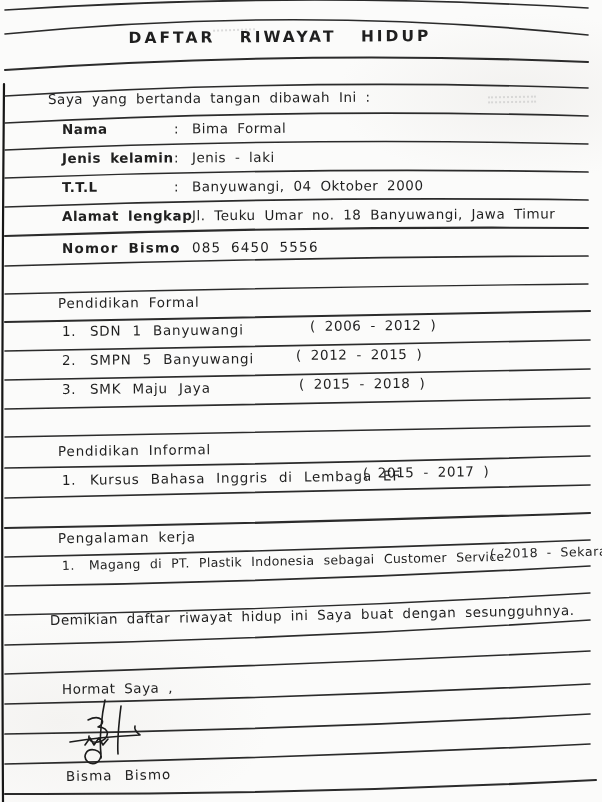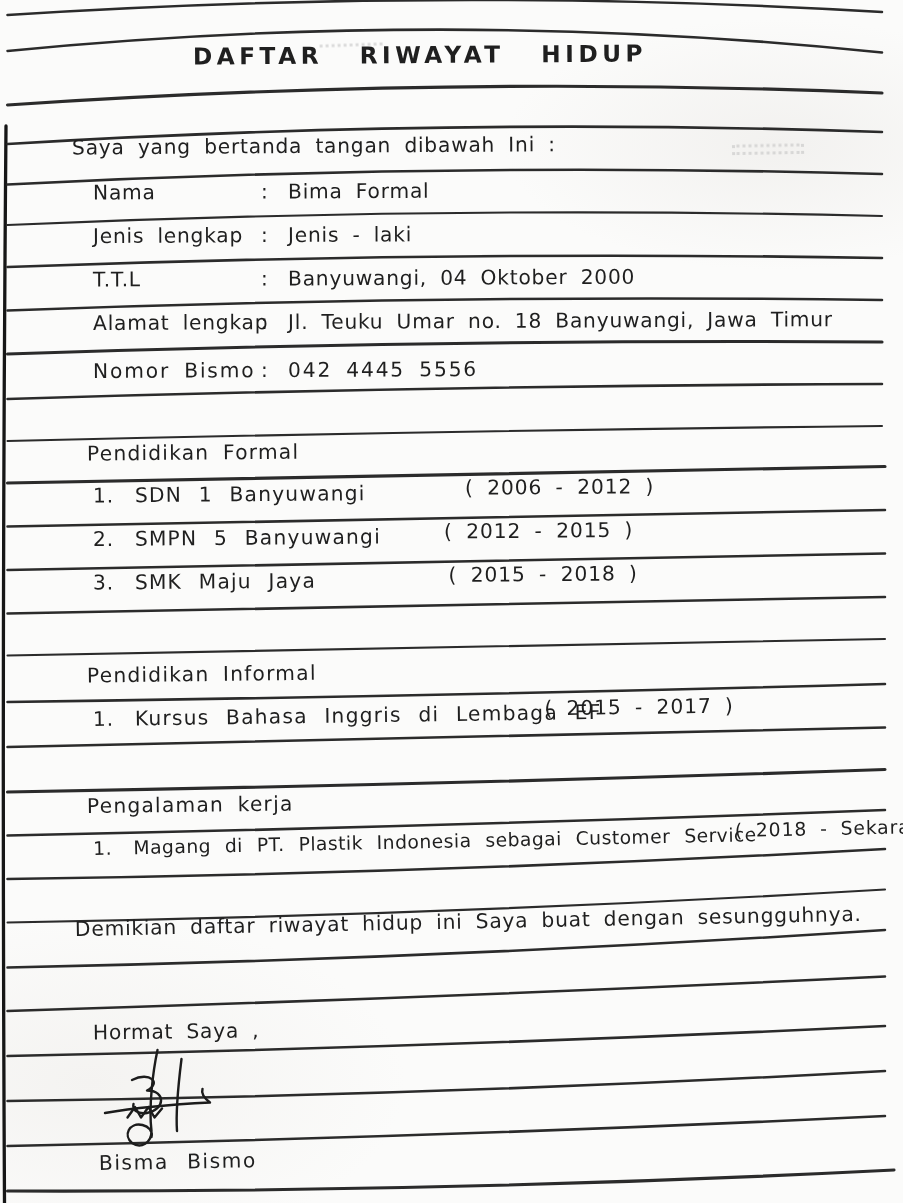--- a/index.html
+++ b/index.html
@@ -21,21 +21,21 @@
   svg.lines path.thick{stroke-width:2.1;}
   svg.lines path.thin{stroke-width:1.4;}
   svg.lines path.edge{stroke:#161616;stroke-width:2.2;}
 
   .row{position:absolute;white-space:nowrap;font-size:13.5px;letter-spacing:.5px;word-spacing:4px;transform-origin:left center;}
   .title{
     position:absolute;top:28px;left:0;width:560px;text-align:center;
     font-size:15.5px;font-weight:bold;letter-spacing:3px;word-spacing:16px;
     transform:rotate(-0.4deg);
   }
-  .info-label{display:inline-block;width:112px;}
+  .info-label{display:inline-block;width:112px;font-weight:bold;}
   .info-sep{display:inline-block;width:18px;}
   .item-num{display:inline-block;}
   .item-text{margin-left:14px;letter-spacing:.8px;word-spacing:6px;}
   .years{position:absolute;top:-3px;letter-spacing:.6px;}
   .heading{letter-spacing:.8px;}
   .work-item{font-size:12.5px;}
   svg.signature{position:absolute;left:58px;top:696px;width:92px;height:74px;}
   svg.signature path{fill:none;stroke:#1c1c1c;stroke-width:1.6;stroke-linecap:round;stroke-linejoin:round;}
   .smudge{position:absolute;opacity:.5;filter:blur(.5px);}
   .smudge i{display:block;border-top:2px dotted #bdbdbd;width:100%;margin-top:3px;}
@@ -86,30 +86,30 @@
     </div>
 
   <div class="title">DAFTAR RIWAYAT HIDUP</div>
 
   <div class="row" style="left:48px;top:91px;transform:rotate(-0.4deg);">Saya yang bertanda tangan dibawah Ini :</div>
 
   <div class="row" style="left:62px;top:121px;transform:rotate(-0.3deg);">
     <span class="info-label">Nama</span><span class="info-sep">:</span><span class="info-value">Bima Formal</span>
   </div>
   <div class="row" style="left:62px;top:150px;transform:rotate(-0.3deg);">
-    <span class="info-label">Jenis lengkap</span><span class="info-sep">:</span><span class="info-value">Jenis - laki</span>
+    <span class="info-label">Jenis kelamin</span><span class="info-sep">:</span><span class="info-value">Jenis - laki</span>
   </div>
   <div class="row" style="left:62px;top:179px;transform:rotate(-0.3deg);">
     <span class="info-label">T.T.L</span><span class="info-sep">:</span><span class="info-value">Banyuwangi,  04 Oktober 2000</span>
   </div>
   <div class="row" style="left:62px;top:208px;transform:rotate(-0.3deg);">
     <span class="info-label">Alamat lengkap</span><span class="info-sep">:</span><span class="info-value">Jl. Teuku Umar no. 18 Banyuwangi, Jawa Timur</span>
   </div>
   <div class="row" style="left:62px;top:240px;transform:rotate(-0.3deg);letter-spacing:1.2px;">
-    <span class="info-label">Nomor Bismo</span><span class="info-sep">:</span><span class="info-value">042 4445 5556</span>
+    <span class="info-label">Nomor Bismo</span><span class="info-sep">:</span><span class="info-value">085 6450 5556</span>
   </div>
 
   <div class="row heading" style="left:58px;top:295px;transform:rotate(-0.5deg);">Pendidikan Formal</div>
   <div class="row" style="left:62px;top:323px;transform:rotate(-0.5deg);">
     <span class="item-num">1.</span><span class="item-text">SDN 1 Banyuwangi</span>
     <span class="years" style="left:248px;">( 2006 -  2012 )</span>
   </div>
   <div class="row" style="left:62px;top:352px;transform:rotate(-0.5deg);">
     <span class="item-num">2.</span><span class="item-text">SMPN 5 Banyuwangi</span>
     <span class="years" style="left:234px;">( 2012 -  2015 )</span>

